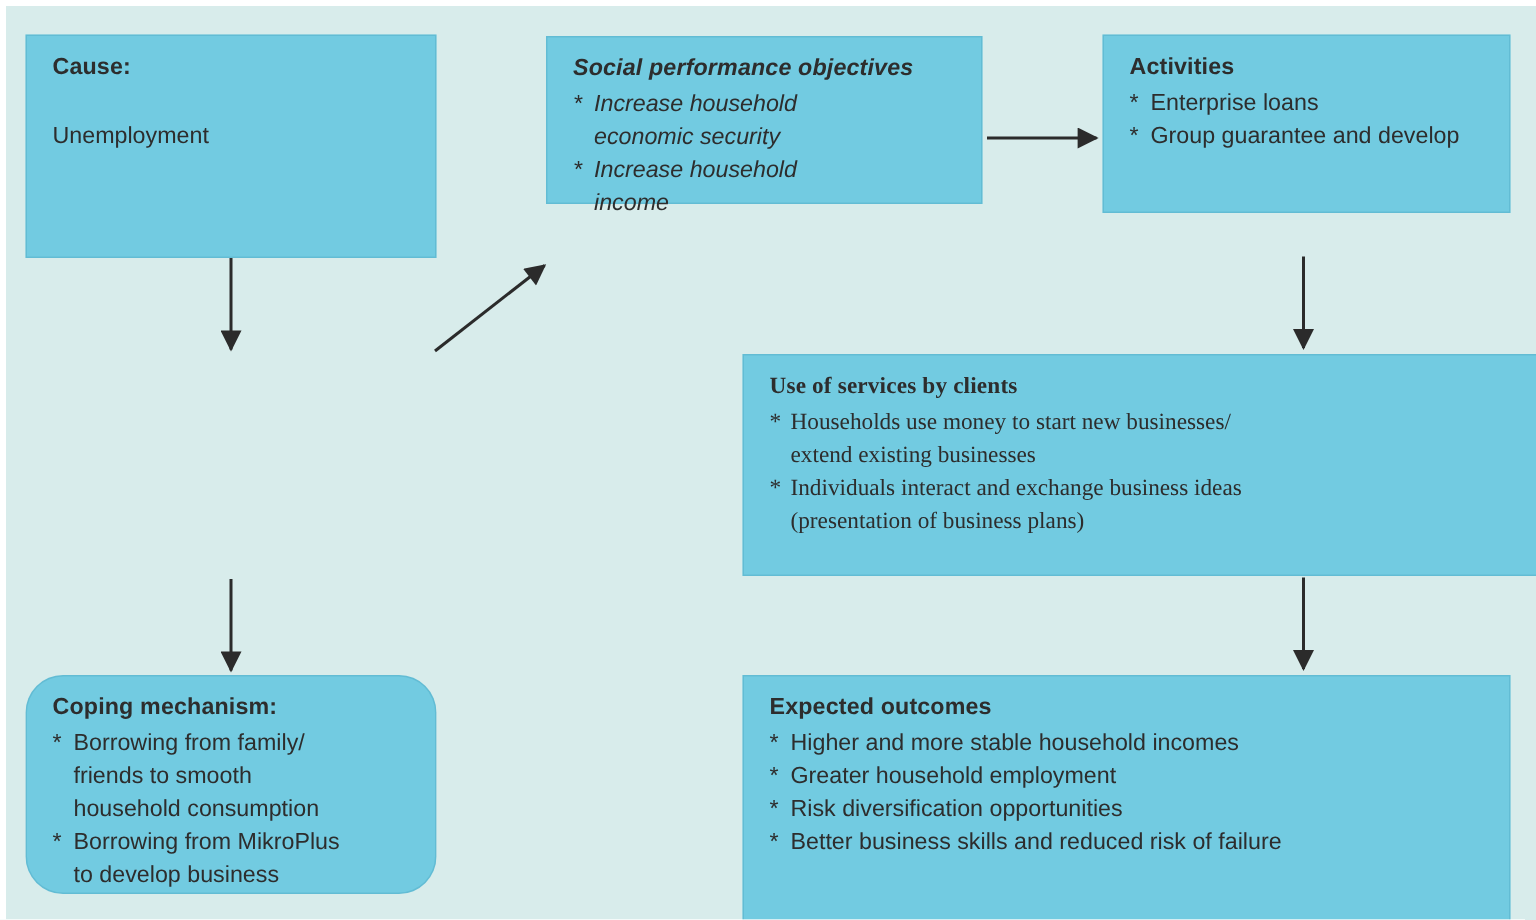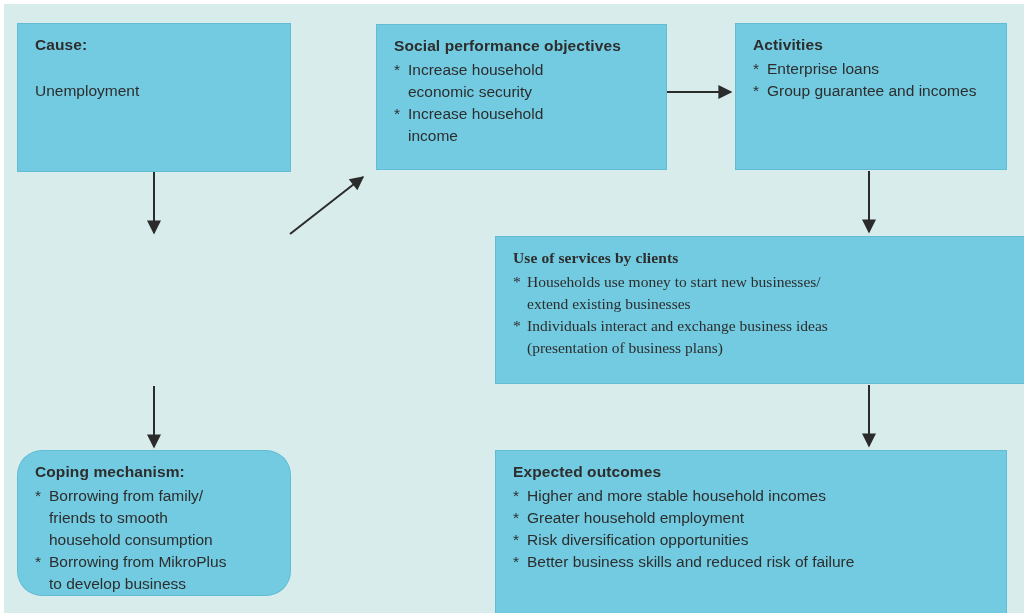--- a/index.html
+++ b/index.html
@@ -44,22 +44,22 @@
   }
   .bullet .marker {
     flex: 0 0 14px;
     width: 14px;
   }
   .bullet .bullet-text {
     flex: 1 1 auto;
     white-space: pre-line;
   }
   #b-cause   { left: 17px;  top: 23px;  width: 274px; height: 149px; }
-  #b-spo     { left: 376px; top: 24px;  width: 291px; height: 146px; }
-  #b-act     { left: 735px; top: 23px;  width: 272px; height: 147px; }
+  #b-spo     { left: 364px; top: 24px;  width: 291px; height: 112px; font-style: italic; }
+  #b-act     { left: 735px; top: 23px;  width: 272px; height: 119px; }
   #b-client  { left: 17px;  top: 236px; width: 274px; height: 150px; }
   #b-use     { left: 495px; top: 236px; width: 544px; height: 148px; font-family: Liberation Serif, serif; }
   #b-cope    { left: 17px;  top: 450px; width: 274px; height: 146px; border-radius: 25px; }
   #b-exp     { left: 495px; top: 450px; width: 512px; height: 176px; }
 </style>
 </head>
 <body>
 
 <div class="canvas">
   <div class="panel"></div>
@@ -98,21 +98,21 @@
   </div>
 
   <div class="box" id="b-act">
     <div class="box-title">Activities</div>
     <div class="bullet">
       <span class="marker">*</span>
       <span class="bullet-text">Enterprise loans</span>
     </div>
     <div class="bullet">
       <span class="marker">*</span>
-      <span class="bullet-text">Group guarantee and incomes</span>
+      <span class="bullet-text">Group guarantee and develop</span>
     </div>
   </div>
 
 
   <div class="box" id="b-use">
     <div class="box-title">Use of services by clients</div>
     <div class="bullet">
       <span class="marker">*</span>
       <span class="bullet-text">Households use money to start new businesses/
 extend existing businesses</span>

